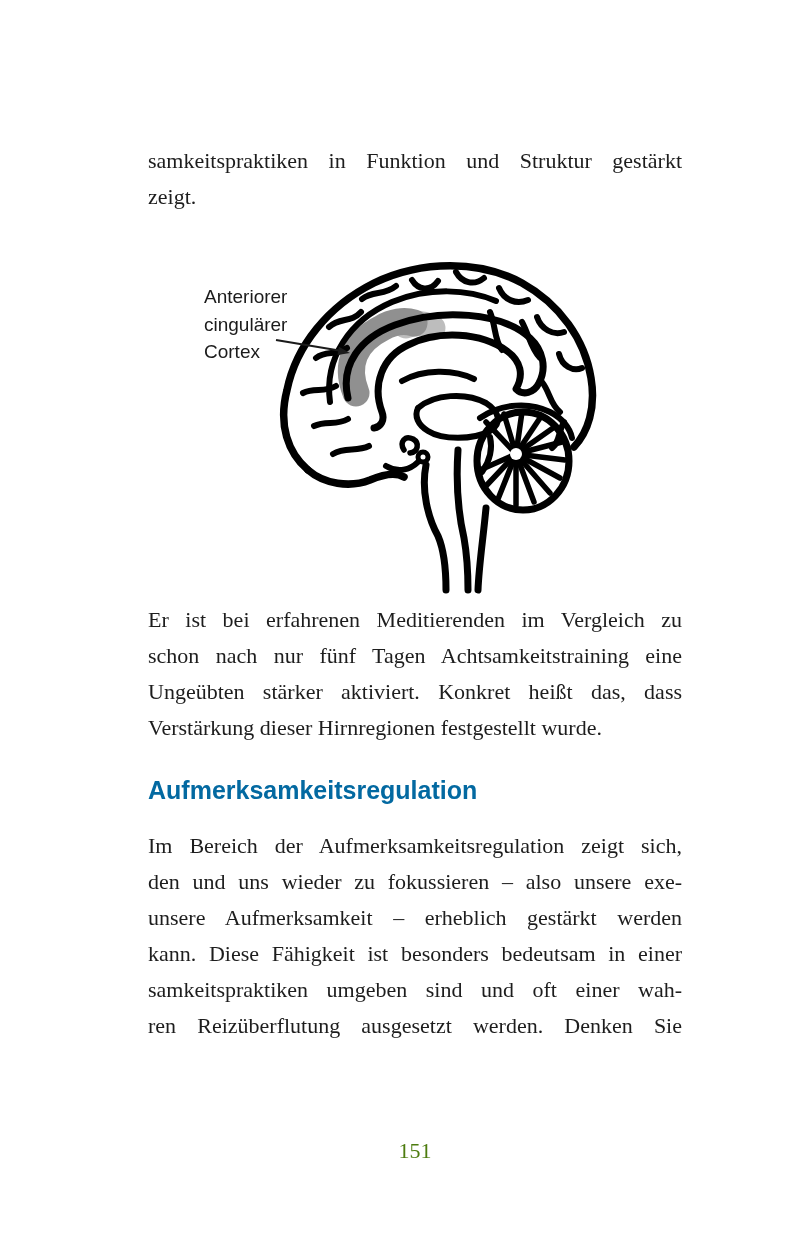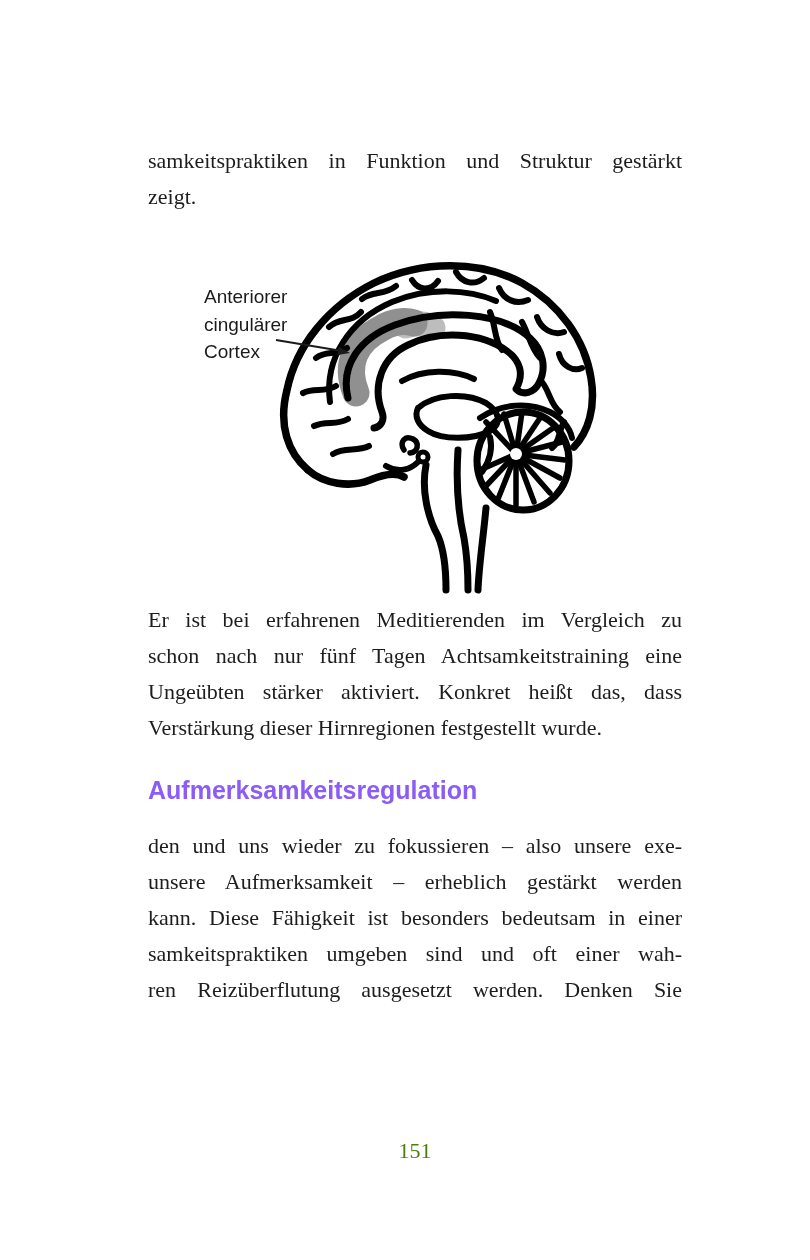--- a/index.html
+++ b/index.html
@@ -13,21 +13,21 @@
   }
   .para{
     position:absolute;left:148px;width:534px;
     font-size:22px;line-height:36px;
   }
   .line{text-align:justify;text-align-last:justify;white-space:normal;}
   .line.endline{text-align-last:left;}
   .heading{
     position:absolute;left:148px;top:776px;width:534px;
     font-family:"Liberation Sans",sans-serif;
-    font-weight:700;font-size:25px;color:#8b5cf6;
+    font-weight:700;font-size:25px;color:#0369a1;
   }
   .pagenum{
     position:absolute;left:148px;top:1138px;width:534px;
     text-align:center;font-size:22px;color:#4d7c0f;
   }
   .figure{position:absolute;left:190px;top:250px;width:450px;height:345px;}
   .figure svg{display:block;width:450px;height:345px;}
   .fig-label{
     font-family:"Liberation Sans",sans-serif;
     font-size:19px;fill:#1b1b1b;
@@ -122,20 +122,21 @@
   <div class="para" style="top:602px">
     <div class="line">Er ist bei erfahrenen Meditierenden im Vergleich zu</div>
     <div class="line">schon nach nur fünf Tagen Achtsamkeitstraining eine</div>
     <div class="line">Ungeübten stärker aktiviert. Konkret heißt das, dass</div>
     <div class="line endline">Verstärkung dieser Hirnregionen festgestellt wurde.</div>
   </div>
 
   <div class="heading">Aufmerksamkeitsregulation</div>
 
   <div class="para" style="top:828px">
+    <div class="line">Im Bereich der Aufmerksamkeitsregulation zeigt sich,</div>
     <div class="line">den und uns wieder zu fokussieren – also unsere exe-</div>
     <div class="line">unsere Aufmerksamkeit – erheblich gestärkt werden</div>
     <div class="line">kann. Diese Fähigkeit ist besonders bedeutsam in einer</div>
     <div class="line">samkeitspraktiken umgeben sind und oft einer wah-</div>
     <div class="line">ren Reizüberflutung ausgesetzt werden. Denken Sie</div>
   </div>
 
   <div class="pagenum">151</div>
 
 </div>

